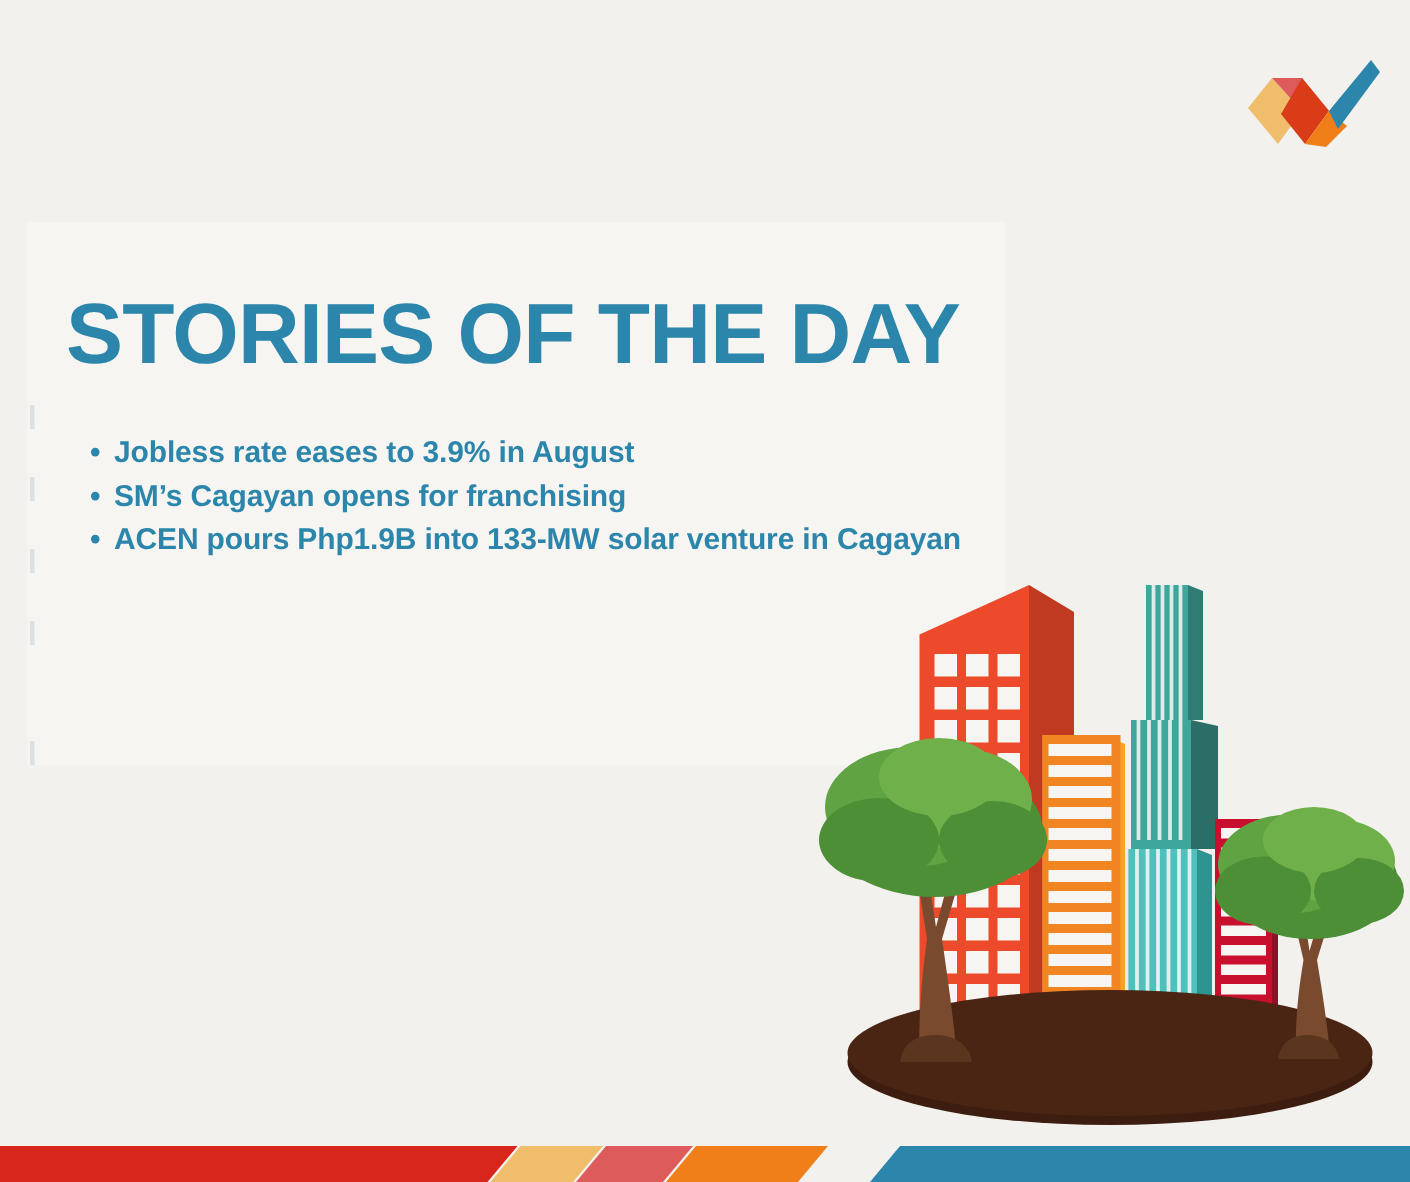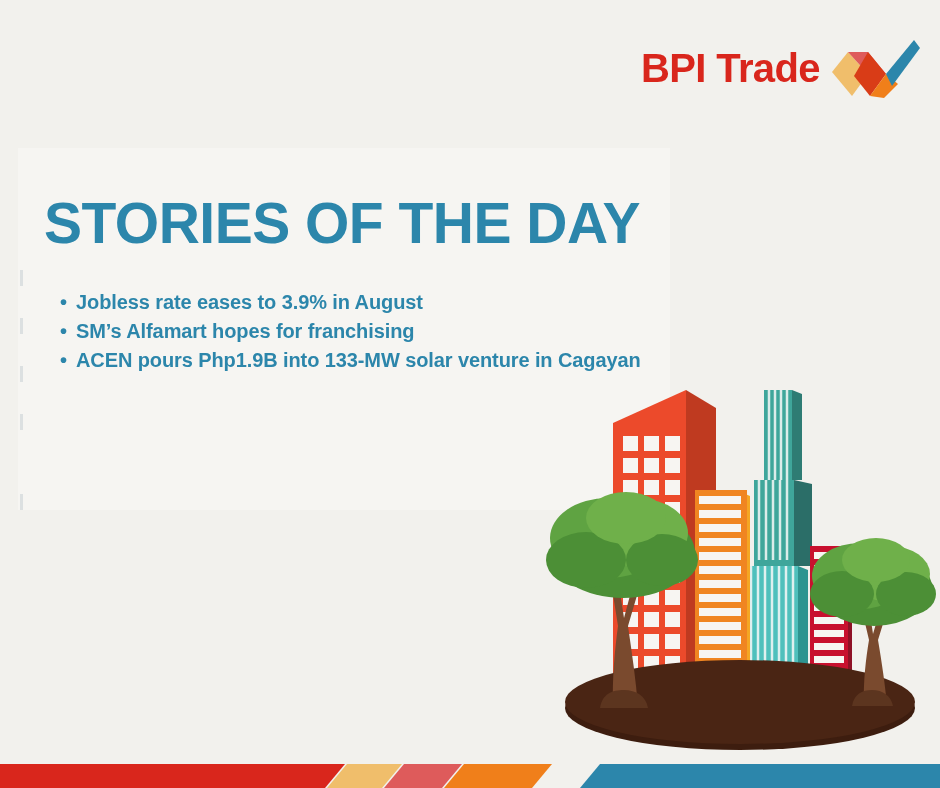--- a/index.html
+++ b/index.html
@@ -145,37 +145,36 @@
   <div class="ghost-panel"></div>
   <div class="ghost-ticks">
     <i style="top:0px"></i>
       <i style="top:48px"></i>
       <i style="top:96px"></i>
     <i style="top:144px"></i>
       <i style="top:224px"></i>
   </div>
 
   <div class="logo">
-    <span class="logo-word">BPI Trade</span>
     <span class="logo-mark">
       <svg viewBox="0 0 92 64" xmlns="http://www.w3.org/2000/svg">
         <polygon points="2,36 18,16 38,38 22,60" fill="#F0BE6B"></polygon>
         <polygon points="18,16 38,16 56,38 38,38" fill="#DE5B5B"></polygon>
         <polygon points="38,16 56,38 40,60 24,40" fill="#D93C17"></polygon>
         <polygon points="40,60 56,38 68,48 54,62" fill="#F07F1A"></polygon>
         <polygon points="56,38 84,4 90,12 62,50" fill="#2C86AB"></polygon>
       </svg>
     </span>
   </div>
 
   <div class="title-line">STORIES OF THE DAY</div>
 
   <ul class="story-list">
     <li class="story-item">Jobless rate eases to 3.9% in August</li>
-    <li class="story-item">SM’s Alfamart hopes for franchising</li>
+    <li class="story-item">SM’s Cagayan opens for franchising</li>
     <li class="story-item">ACEN pours Php1.9B into 133-MW solar venture in Cagayan</li>
   </ul>
 
   <div class="cityscape">
     <svg viewBox="0 0 400 382" xmlns="http://www.w3.org/2000/svg">
       <defs>
         <clipPath id="clipRed">
             <polygon points="73,45 146,12 176,30 176,320 73,320"></polygon>
           </clipPath>
         <clipPath id="clipOrange">

